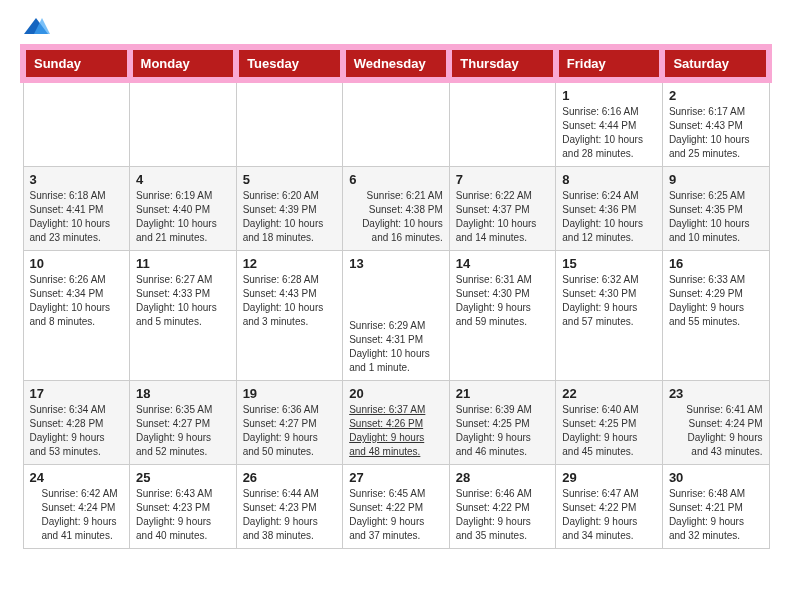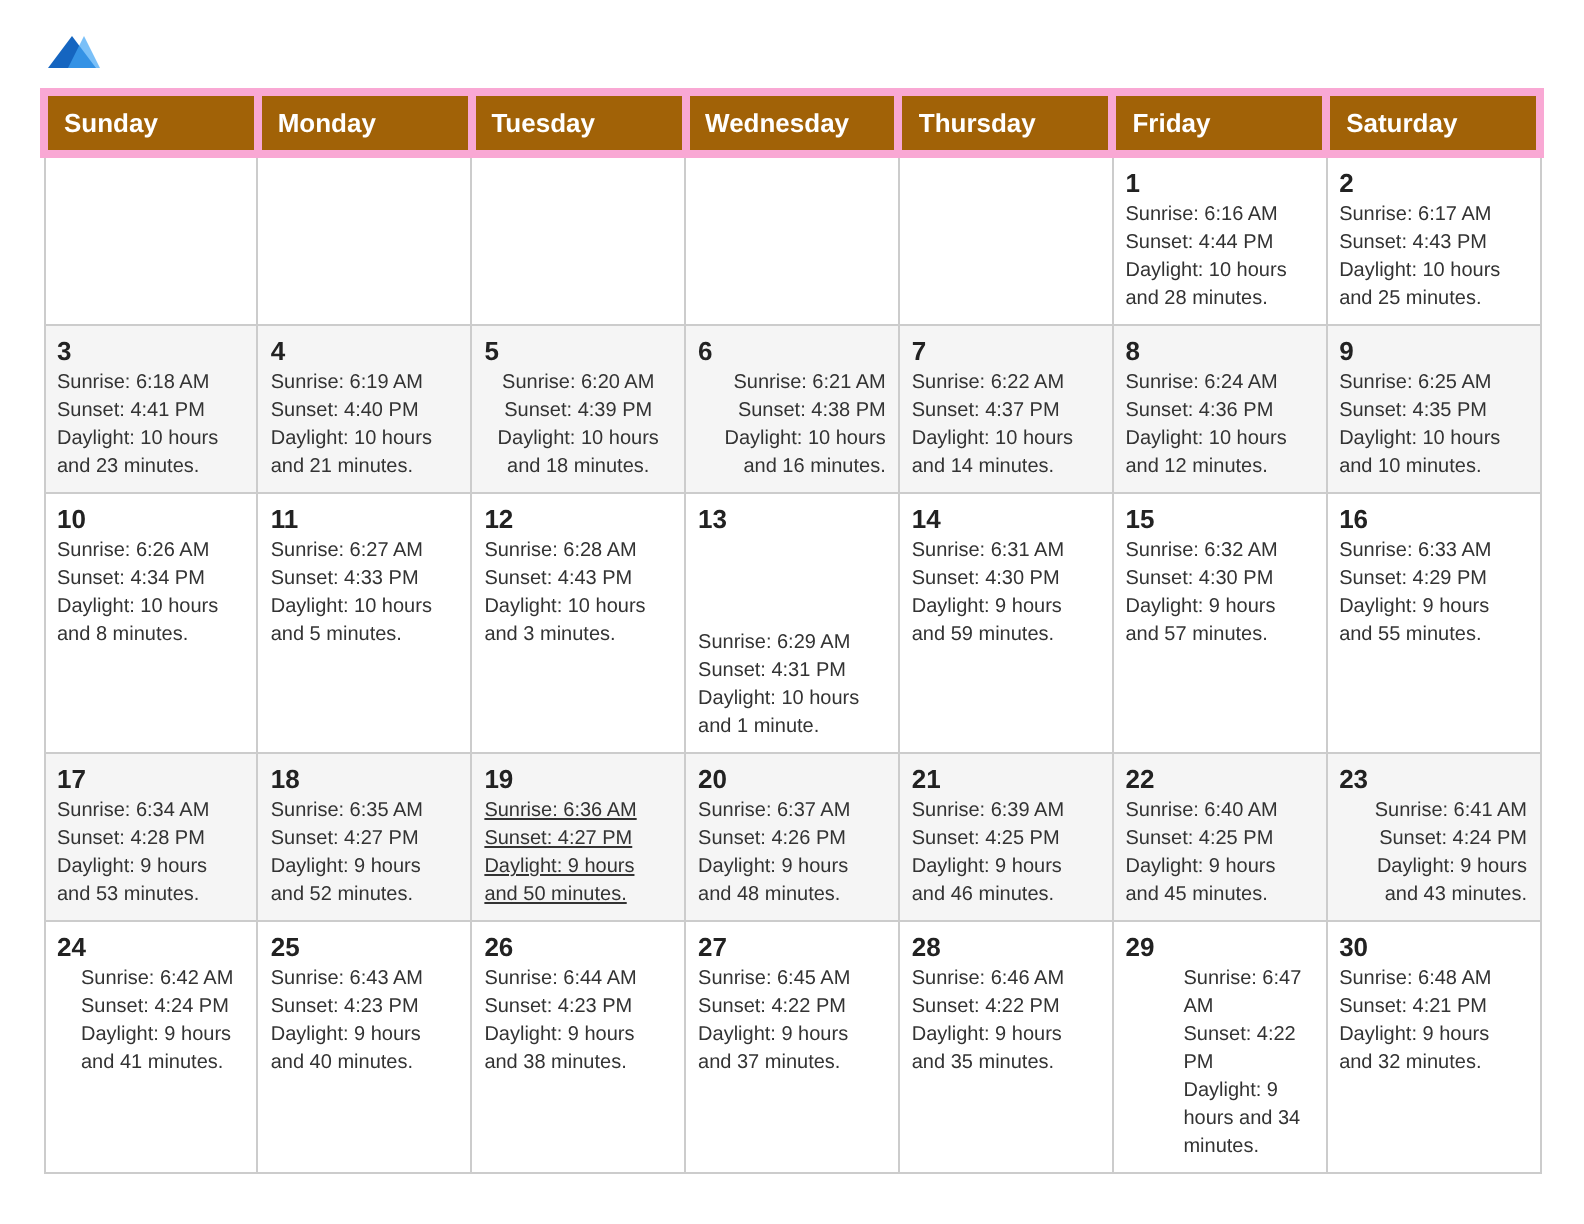--- a/index.html
+++ b/index.html
@@ -8,21 +8,21 @@
     .header { display: flex; justify-content: space-between; align-items: flex-start; margin-bottom: 12px; }
     .logo { display: flex; flex-direction: column; align-items: flex-start; }
     .logo-text { display: flex; align-items: center; }
     .logo-general { font-size: 18px; font-weight: bold; color: #333; }
     .logo-blue { font-size: 18px; font-weight: bold; color: #1565c0; }
     .logo-icon { width: 28px; height: 20px; margin-left: 2px; }
     .title-section { text-align: right; }
     .month-title { font-size: 32px; font-weight: bold; color: #222; }
     .subtitle { font-size: 14px; color: #555; }
     .calendar { width: 100%; border-collapse: collapse; border: 1px solid #ccc; }
-    .calendar th { background: #a16207; color: #fff; text-align: left; padding: 6px 8px; font-size: 13px; border: 4px solid #f9a8d4; }
+    .calendar th { background: #b91c1c; color: #fff; text-align: left; padding: 6px 8px; font-size: 13px; border: 6px solid #f9a8d4; }
     .calendar td { vertical-align: top; border: 1px solid #ccc; padding: 5px 6px; width: calc(100%/7); min-height: 80px; background: #fff; }
     .calendar tr:nth-child(even) td { background: #f5f5f5; }
     .day-num { font-size: 13px; font-weight: bold; color: #222; display: block; margin-bottom: 2px; }
     .day-info { font-size: 10px; color: #333; line-height: 1.4; }
     .empty { background: #fff !important; }
     .calendar tr:nth-child(even) .empty { background: #f5f5f5 !important; }
   </style>
 </head>
 <body>
 
@@ -84,21 +84,21 @@
 Daylight: 10 hours and 23 minutes.</div>
           </td>
           <td>
             <span class="day-num">4</span>
             <div class="day-info" style="white-space: pre-line;">Sunrise: 6:19 AM
 Sunset: 4:40 PM
 Daylight: 10 hours and 21 minutes.</div>
           </td>
           <td>
             <span class="day-num">5</span>
-            <div class="day-info" style="white-space: pre-line; text-align: center;">Sunrise: 6:20 AM
+            <div class="day-info" style="white-space: pre-line;">Sunrise: 6:20 AM
 Sunset: 4:39 PM
 Daylight: 10 hours and 18 minutes.</div>
           </td>
           <td>
             <span class="day-num">6</span>
             <div class="day-info" style="white-space: pre-line; text-align: right;">Sunrise: 6:21 AM
 Sunset: 4:38 PM
 Daylight: 10 hours and 16 minutes.</div>
           </td>
           <td>
@@ -172,27 +172,27 @@
 Daylight: 9 hours and 53 minutes.</div>
           </td>
           <td>
             <span class="day-num">18</span>
             <div class="day-info" style="white-space: pre-line;">Sunrise: 6:35 AM
 Sunset: 4:27 PM
 Daylight: 9 hours and 52 minutes.</div>
           </td>
           <td>
             <span class="day-num">19</span>
-            <div class="day-info" style="white-space: pre-line; text-decoration: underline;">Sunrise: 6:36 AM
+            <div class="day-info" style="white-space: pre-line;">Sunrise: 6:36 AM
 Sunset: 4:27 PM
 Daylight: 9 hours and 50 minutes.</div>
           </td>
           <td>
             <span class="day-num">20</span>
-            <div class="day-info" style="white-space: pre-line;">Sunrise: 6:37 AM
+            <div class="day-info" style="white-space: pre-line; text-decoration: underline;">Sunrise: 6:37 AM
 Sunset: 4:26 PM
 Daylight: 9 hours and 48 minutes.</div>
           </td>
           <td>
             <span class="day-num">21</span>
             <div class="day-info" style="white-space: pre-line;">Sunrise: 6:39 AM
 Sunset: 4:25 PM
 Daylight: 9 hours and 46 minutes.</div>
           </td>
           <td>
@@ -234,21 +234,21 @@
 Daylight: 9 hours and 37 minutes.</div>
           </td>
           <td>
             <span class="day-num">28</span>
             <div class="day-info" style="white-space: pre-line;">Sunrise: 6:46 AM
 Sunset: 4:22 PM
 Daylight: 9 hours and 35 minutes.</div>
           </td>
           <td>
             <span class="day-num">29</span>
-            <div class="day-info" style="white-space: pre-line; margin-left: 29px;">Sunrise: 6:47 AM
+            <div class="day-info" style="white-space: pre-line;">Sunrise: 6:47 AM
 Sunset: 4:22 PM
 Daylight: 9 hours and 34 minutes.</div>
           </td>
           <td>
             <span class="day-num">30</span>
             <div class="day-info" style="white-space: pre-line;">Sunrise: 6:48 AM
 Sunset: 4:21 PM
 Daylight: 9 hours and 32 minutes.</div>
           </td>
         </tr>

